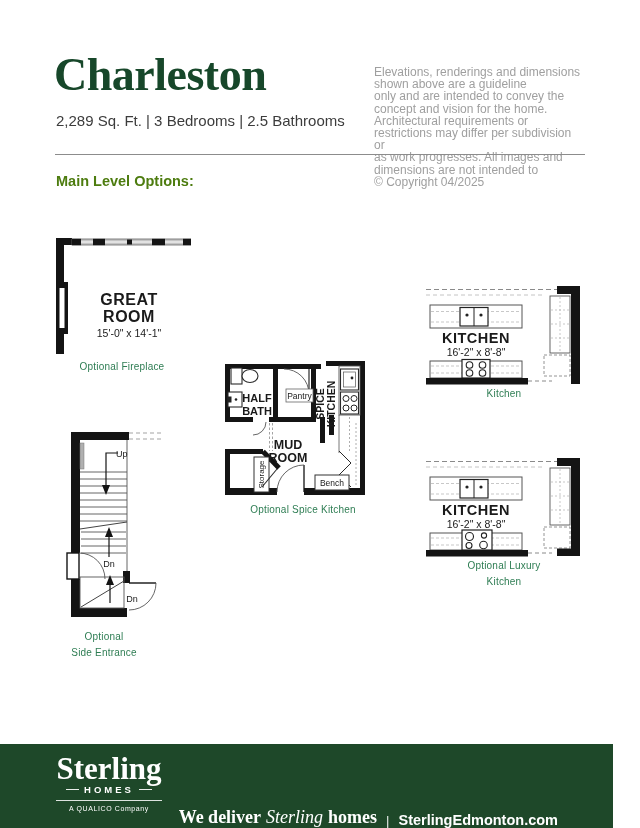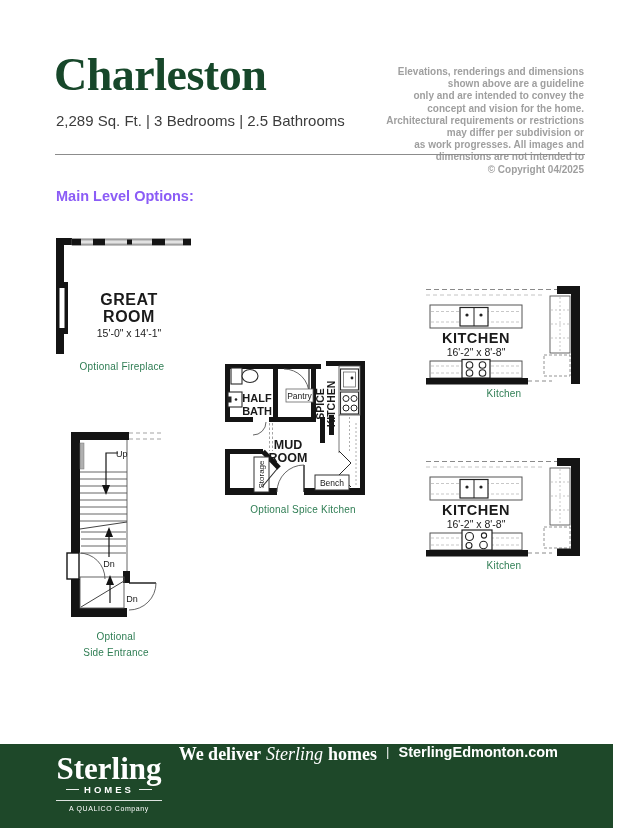--- a/index.html
+++ b/index.html
@@ -3,24 +3,24 @@
 <meta charset="utf-8">
 <style>
   html,body{margin:0;padding:0;background:#e8e8e8;}
   .page{position:relative;width:640px;height:828px;background:#ffffff;overflow:hidden;
         font-family:"Liberation Sans",sans-serif;margin:0 auto;}
   .abs{position:absolute;}
 
   .title{left:54px;top:48px;font-family:"Liberation Serif",serif;font-weight:700;
          font-size:46px;color:#17472a;letter-spacing:-0.5px;}
   .specs{left:56px;top:112px;font-size:15px;color:#3c3c3c;}
-  .disclaimer{right:56px;top:66px;width:210px;text-align:right;font-size:10px;
-              color:#9f9f9f;line-height:12.2px;font-weight:bold;}
+  .disclaimer{right:56px;top:66px;width:210px;font-size:12px;
+              color:#9f9f9f;line-height:12.2px;}
   .rule{left:55px;top:154px;width:530px;border-top:1px solid #8c8c8c;height:0;}
-  .section-heading{left:56px;top:188px;font-size:14.5px;font-weight:700;color:#8b5cf6;}
+  .section-heading{left:56px;top:173px;font-size:14.5px;font-weight:700;color:#4d7c0f;}
 
   .opt-label{color:#2e7d53;font-weight:400;font-size:10px;text-align:center;
              line-height:16px;letter-spacing:0.2px;}
 
   svg text{font-family:"Liberation Sans",sans-serif;fill:#1a1a1a;}
   .rm-big{font-size:16px;font-weight:700;letter-spacing:0.5px;}
   .rm-mid{font-size:14.5px;font-weight:700;letter-spacing:0.5px;}
   .rm-dim{font-size:10.5px;}
   .rm-sm{font-size:11px;font-weight:700;}
   .rm-mud{font-size:12.5px;font-weight:700;}
@@ -29,21 +29,21 @@
   .rm-updn{font-size:9px;}
 
   .footer{left:0;top:744px;width:613px;height:84px;background:#1e4829;color:#fff;}
   .logo{position:absolute;left:50px;top:10px;width:118px;text-align:center;}
   .logo-brand{font-family:"Liberation Serif",serif;font-size:31px;font-weight:600;line-height:30px;}
   .logo-homes-row{display:flex;align-items:center;justify-content:center;gap:5px;margin-top:0px;}
   .logo-homes-row .bar{height:1px;width:13px;background:rgba(255,255,255,.9);}
   .logo-homes{font-size:9.5px;letter-spacing:3px;font-weight:600;}
   .logo-rule{height:1px;background:rgba(255,255,255,.85);margin:5px 6px 4px 6px;}
   .logo-company{font-size:7px;letter-spacing:0.6px;}
-  .slogan{position:absolute;right:55px;top:0;height:100%;display:flex;align-items:flex-start;}
+  .slogan{position:absolute;right:55px;top:0;height:100%;display:flex;align-items:flex-end;}
   .slogan .serif-b{font-family:"Liberation Serif",serif;font-weight:700;font-size:18px;}
   .slogan .serif-i{font-family:"Liberation Serif",serif;font-style:italic;font-size:18px;margin:0 5px;}
   .slogan .sep{font-size:13px;font-weight:300;margin:0 9px;opacity:.9;}
   .slogan .site{font-size:14.5px;font-weight:700;}
 </style>
 </head>
 <body>
 
 <div class="page">
 
@@ -233,21 +233,21 @@
     <g>
       <rect x="1" y="123" width="12" height="26" fill="#fff" stroke="#141414" stroke-width="1.4"></rect>
       <path d="M13,123 A26,26 0 0 1 39,149" fill="none" stroke="#555" stroke-width="0.9"></path>
       <line x1="63" y1="153" x2="90" y2="153" stroke="#141414" stroke-width="1.4"></line>
       <path d="M90,153 A27,27 0 0 1 63,180" fill="none" stroke="#555" stroke-width="0.9"></path>
     </g>
     <text class="rm-updn" x="50" y="27">Up</text>
     <text class="rm-updn" x="43" y="137" text-anchor="middle">Dn</text>
     <text class="rm-updn" x="66" y="172" text-anchor="middle">Dn</text>
   </svg>
-  <div class="abs opt-label" style="left:56px;top:629px;width:120px;text-align:center;">
+  <div class="abs opt-label" style="left:44px;top:629px;width:120px;text-align:center;">
     <div>Optional</div>
     <div>Side Entrance</div>
   </div>
 
   <svg class="abs" style="left:424px;top:458px;" width="160" height="100" viewBox="0 0 160 100">
     <g>
       <line x1="2" y1="3.5" x2="156" y2="3.5" stroke="#8a8a8a" stroke-width="1" stroke-dasharray="5 3"></line>
       <line x1="2" y1="9" x2="118" y2="9" stroke="#b5b5b5" stroke-width="0.8" stroke-dasharray="4 3"></line>
       <rect x="6" y="19" width="92" height="23" fill="#fff" stroke="#555" stroke-width="1"></rect>
       <line x1="7" y1="25.5" x2="97" y2="25.5" stroke="#b0b0b0" stroke-width="0.7" stroke-dasharray="3 2"></line>
@@ -275,20 +275,21 @@
     <g>
       <rect x="2" y="92" width="102" height="6.5" fill="#141414"></rect>
       <rect x="147" y="2" width="9" height="96" fill="#141414"></rect>
       <rect x="133" y="0" width="23" height="8" fill="#141414"></rect>
       <rect x="133" y="90.5" width="23" height="7.5" fill="#141414"></rect>
     </g>
     <text class="rm-mid" x="52" y="57" text-anchor="middle">KITCHEN</text>
     <text class="rm-dim" x="52" y="70" text-anchor="middle">16'-2" x 8'-8"</text>
   </svg>
   <div class="abs opt-label" style="left:424px;top:558px;width:160px;">
+    <div>Optional Luxury</div>
     <div>Kitchen</div>
   </div>
 
   <div class="abs footer">
     <div class="logo">
       <div class="logo-brand">Sterling</div>
       <div class="logo-homes-row">
         <span class="bar"></span>
         <span class="logo-homes">HOMES</span>
         <span class="bar"></span>

